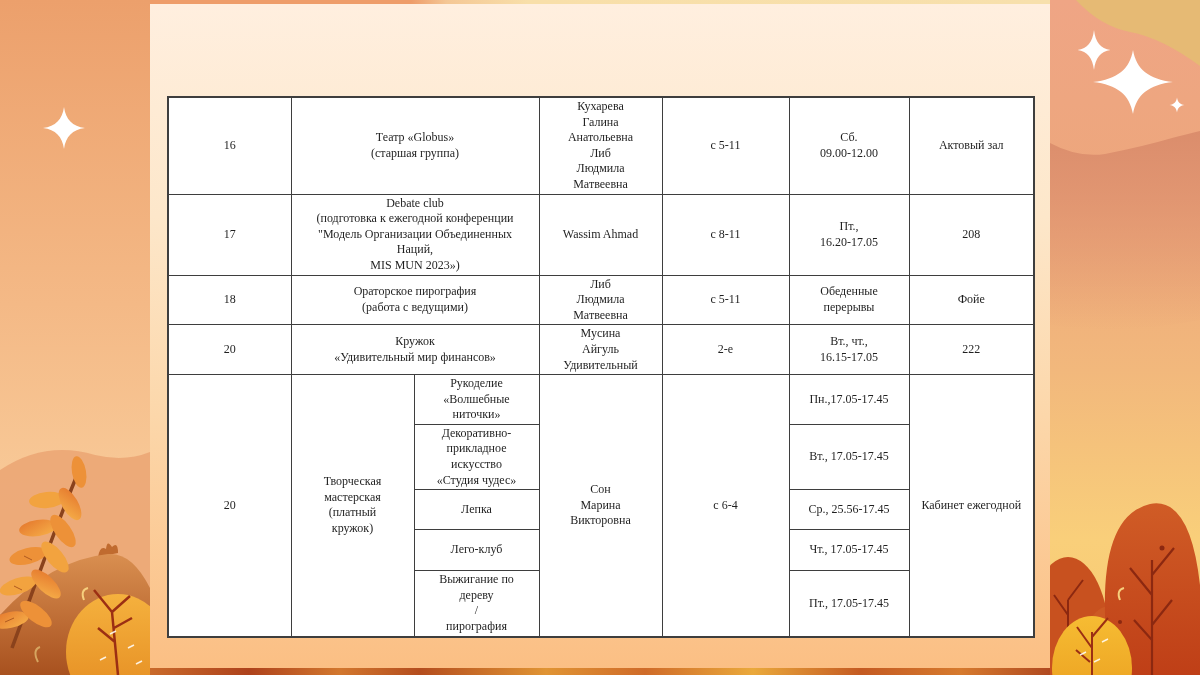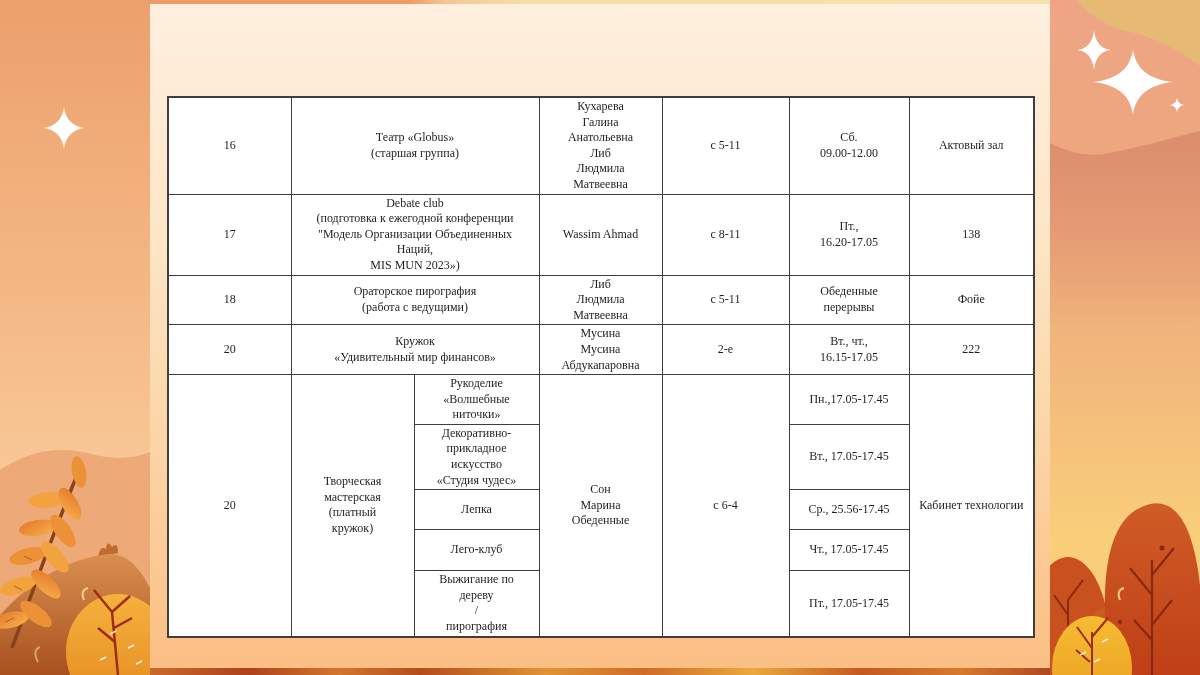--- a/index.html
+++ b/index.html
@@ -152,56 +152,56 @@
       <tr class="h66">
         <td>17</td>
         <td colspan="2">Debate club
 (подготовка к ежегодной конференции
 "Модель Организации Объединенных Наций,
 MIS MUN 2023»)</td>
         <td>Wassim Ahmad</td>
         <td>с 8-11</td>
         <td>Пт.,
 16.20-17.05</td>
-        <td>138</td>
+        <td>208</td>
       </tr>
       <tr class="h40">
         <td>18</td>
         <td colspan="2">Ораторское пирография
 (работа с ведущими)</td>
         <td>Либ
 Людмила Матвеевна</td>
         <td>с 5-11</td>
         <td>Обеденные перерывы</td>
         <td>Фойе</td>
       </tr>
       <tr class="h41">
         <td>20</td>
         <td colspan="2">Кружок
 «Удивительный мир финансов»</td>
         <td>Мусина
-Мусина Абдукапаровна</td>
+Айгуль Удивительный</td>
         <td>2-е</td>
         <td>Вт., чт.,
 16.15-17.05</td>
         <td>222</td>
       </tr>
       <tr class="h42">
         <td rowspan="5">20</td>
         <td rowspan="5">Творческая
 мастерская (платный
 кружок)</td>
         <td>Рукоделие
 «Волшебные ниточки»</td>
         <td rowspan="5">Сон
 Марина
-Обеденные</td>
+Викторовна</td>
         <td rowspan="5">с 6-4</td>
         <td>Пн.,17.05-17.45</td>
-        <td rowspan="5">Кабинет технологии</td>
+        <td rowspan="5">Кабинет ежегодной</td>
       </tr>
       <tr class="h52">
         <td>Декоративно-
 прикладное искусство
 «Студия чудес»</td>
         <td>Вт., 17.05-17.45</td>
       </tr>
       <tr class="h40">
         <td>Лепка</td>
         <td>Ср., 25.56-17.45</td>

